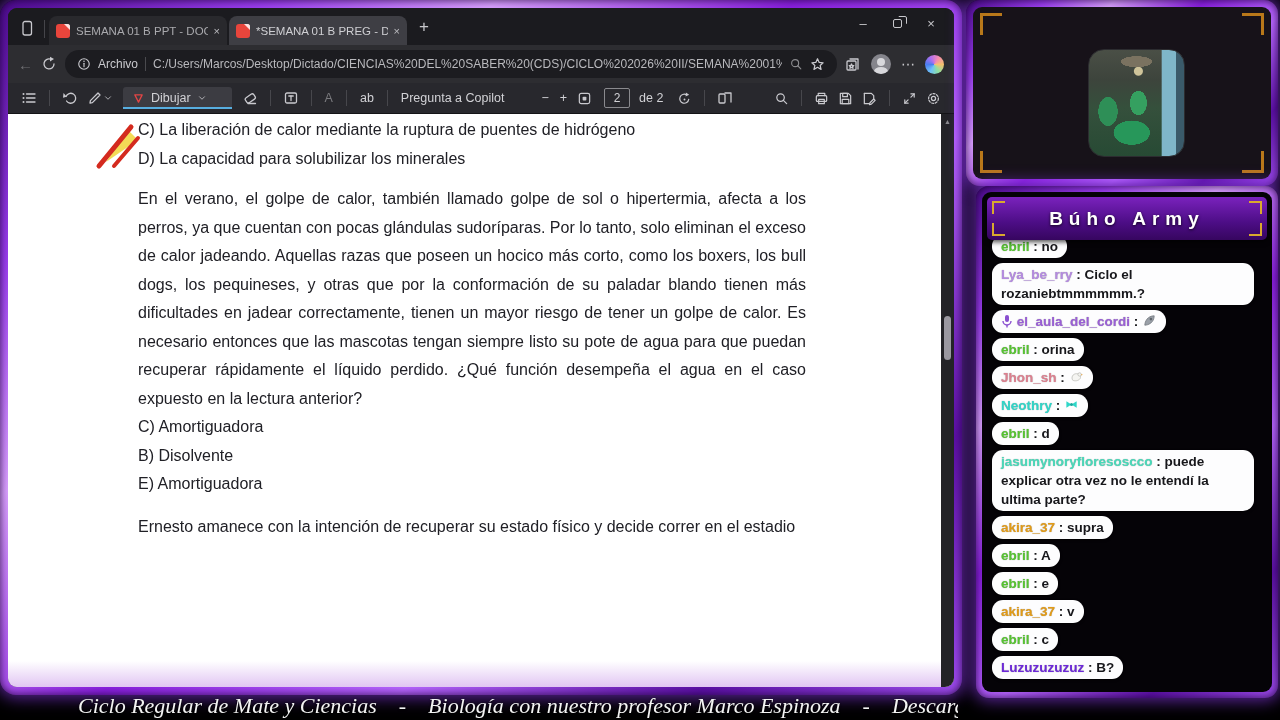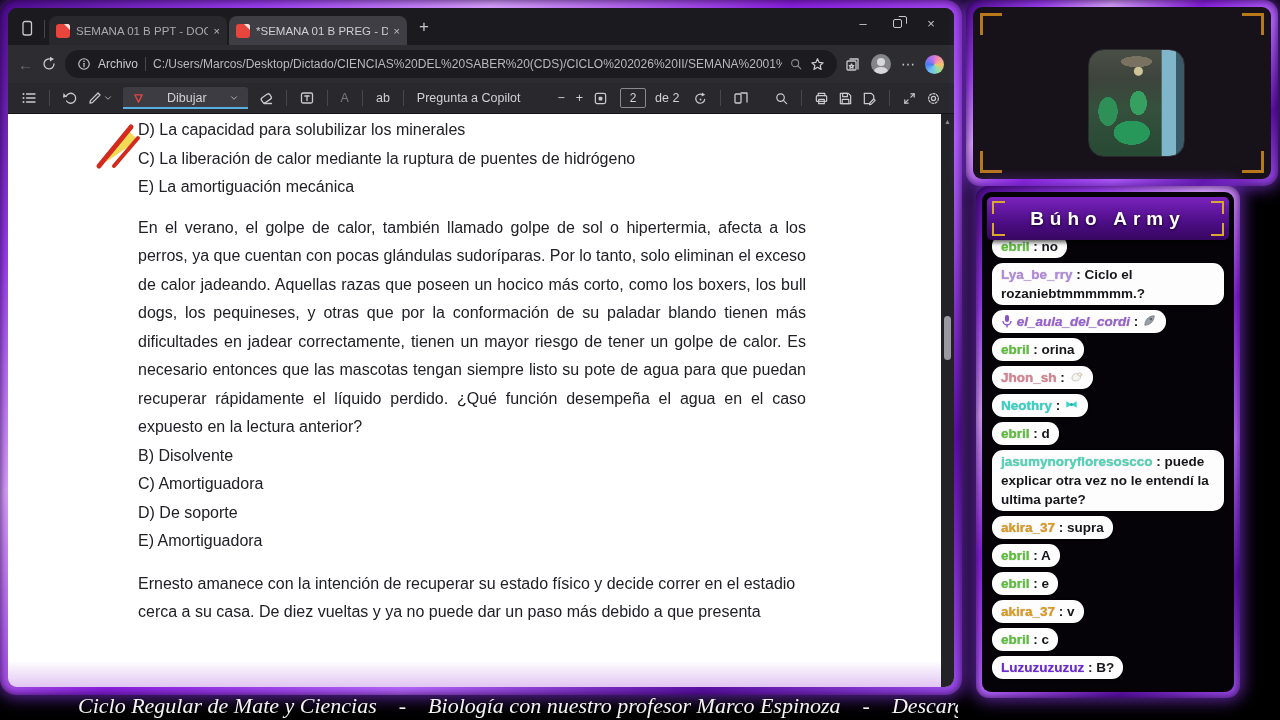--- a/index.html
+++ b/index.html
@@ -51,22 +51,22 @@
   .avatar::before { content:''; position:absolute; left:6px; top:3.5px; width:8px; height:8px; border-radius:50%; background:#d8d8dc; }
   .avatar::after { content:''; position:absolute; left:3px; top:12.5px; width:14px; height:9px; border-radius:50%; background:#d8d8dc; }
   .copilot { width:19px; height:19px; border-radius:50%;
     background:conic-gradient(from 210deg,#6ec2f7,#4a7df0,#b06ef0,#f58bb0,#f5c06e,#8fe0a0,#6ec2f7); }
   .more { color:#c8c8cc; font-size:14px; }
 
   .pdfbar { height:31px; background:#28282d; border-bottom:1px solid #141416; display:flex; align-items:center;
     padding:0 10px; gap:3px; color:#d2d2d6; font-size:12.5px; flex:0 0 auto; }
   .tb-sep { width:1px; height:16px; background:#47474c; margin:0 6px; }
   .tb-ico { display:flex; align-items:center; padding:0 3px; }
-  .draw-group { display:flex; align-items:center; gap:22px; background:#3c3c42; border-radius:3px 3px 0 0;
-    padding:4px 9px 2px 9px; border-bottom:2.5px solid #57aee0; margin:0 4px; }
+  .draw-group { display:flex; align-items:center; gap:6px; background:#3c3c42; border-radius:3px 3px 0 0;
+    padding:4px 25px 2px 9px; border-bottom:2.5px solid #57aee0; margin:0 4px; }
   .tb-label { padding:0 4px; white-space:nowrap; }
   .pagebox { width:26px; height:20px; border:1px solid #8a8a8e; border-radius:2px; display:flex;
     align-items:center; justify-content:center; font-size:12px; margin:0 6px; }
   .tb-right { margin-left:auto; display:flex; align-items:center; gap:3px; }
 
   
   .viewer { flex:1; position:relative; background:#fff; overflow:hidden; }
   .doc { position:absolute; left:130px; top:2px; width:668px; color:#202026;
     font-size:16px; line-height:28.5px; }
   .doc .para { text-align:justify; margin-top:12px; }
@@ -97,21 +97,21 @@
       linear-gradient(90deg, transparent 76%, #7fb6c9 77% 92%, #3a5a6a 92%),
       linear-gradient(180deg,#4a4f46 0%,#3d443c 28%,#35503c 55%,#274a34 100%); }
   .vcaption { position:absolute; left:9px; bottom:7px; height:23px; width:195px; display:flex; align-items:center;
     gap:6px; padding:0 7px; border-radius:2px;
     background:linear-gradient(90deg, rgba(248,248,250,.95) 0%, rgba(248,248,250,.7) 55%, rgba(248,248,250,0) 100%); }
   .bars { display:flex; align-items:flex-end; gap:1.5px; }
   .bars span { width:2.5px; background:#23233a; display:block; }
   .cap-text { font-size:12.5px; font-weight:bold; letter-spacing:.5px; color:#f2f2f8;
     text-shadow:0 0 2px #44445e, 0 0 3px #44445e, 0 1px 2px #33334a; white-space:nowrap; }
 
-  #chat-frame { left:976px; top:186px; width:264px; height:512px; border-radius:13px; padding:6px; }
+  #chat-frame { left:976px; top:186px; width:302px; height:512px; border-radius:13px; padding:6px; }
   .chat-inner { background:#050307; }
   .chat-header { position:absolute; z-index:3; top:5px; left:5px; right:5px; height:43px; border-radius:5px;
     background:linear-gradient(180deg,#7a22bd 0%,#4c0d85 60%,#36065f 100%);
     display:flex; align-items:center; justify-content:center;
     box-shadow:0 2px 5px rgba(0,0,0,.7); }
   .chat-header .hb { position:absolute; width:13px; height:13px; border:2.5px solid #d9a92e; }
   .hb.tl { top:4px; left:5px; border-right:none; border-bottom:none; }
   .hb.tr { top:4px; right:5px; border-left:none; border-bottom:none; }
   .hb.bl { bottom:4px; left:5px; border-right:none; border-top:none; }
   .hb.brr { bottom:4px; right:5px; border-left:none; border-top:none; }
@@ -322,30 +322,27 @@
             <svg class="ic" width="15" height="15" viewBox="0 0 16 16">
               <circle cx="8" cy="8" r="5.2" stroke-dasharray="2.2 1.7"></circle>
               <circle cx="8" cy="8" r="2.2"></circle>
             </svg>
           </span>
       </div>
     </div>
 
     <div class="viewer">
       <div class="doc">
+        <div>C) La liberación de calor mediante la ruptura de puentes de hidrógeno</div>
         <div>D) La capacidad para solubilizar los minerales</div>
-        <div>C) La liberación de calor mediante la ruptura de puentes de hidrógeno</div>
-        <div>E) La amortiguación mecánica</div>
         <div class="para">En el verano, el golpe de calor, también llamado golpe de sol o hipertermia, afecta a los perros, ya que cuentan con pocas glándulas sudoríparas. Por lo tanto, solo eliminan el exceso de calor jadeando. Aquellas razas que poseen un hocico más corto, como los boxers, los bull dogs, los pequineses, y otras que por la conformación de su paladar blando tienen más dificultades en jadear correctamente, tienen un mayor riesgo de tener un golpe de calor. Es necesario entonces que las mascotas tengan siempre listo su pote de agua para que puedan recuperar rápidamente el líquido perdido. ¿Qué función desempeña el agua en el caso expuesto en la lectura anterior?</div>
+        <div>C) Amortiguadora</div>
         <div>B) Disolvente</div>
-        <div>C) Amortiguadora</div>
-        <div>D) De soporte</div>
         <div>E) Amortiguadora</div>
         <div class="gap">Ernesto amanece con la intención de recuperar su estado físico y decide correr en el estadio</div>
-        <div>cerca a su casa. De diez vueltas y ya no puede dar un paso más debido a que presenta</div>
       </div>
       <svg class="anno" width="58" height="54" viewBox="0 0 58 54">
         <polygon points="14,46 36,14 46,24" fill="#f0d12c" opacity="0.8"></polygon>
         <path d="M7 50 L39 11" stroke="#d42a1e" stroke-width="5" stroke-linecap="round" fill="none"></path>
         <path d="M22 50 L46 22" stroke="#d42a1e" stroke-width="4" stroke-linecap="round" fill="none"></path>
       </svg>
       <div class="vscroll">
         <div class="up">▲</div>
         <div class="vthumb"></div>
       </div>
@@ -373,21 +370,21 @@
       <span class="hb brr"></span>
       <span class="chat-title">Búho Army</span>
     </div>
     <div class="msgs">
       <div class="msg"><span class="u" style="color: rgb(86, 196, 49);">ebril</span><span class="c"> : </span><span class="t">no</span></div>
       <div class="msg"><span class="u" style="color: rgb(180, 138, 224);">Lya_be_rry</span><span class="c"> : </span><span class="t">Ciclo el rozaniebtmmmmmm.?</span></div>
       <div class="msg"><svg width="12" height="14" viewBox="0 0 12 14">
             <rect x="4" y="1" width="4" height="7" rx="2" fill="#8a4fd0"></rect>
             <path d="M2 7 a4 4 0 0 0 8 0" fill="none" stroke="#8a4fd0" stroke-width="1.4"></path>
             <line x1="6" y1="11" x2="6" y2="13.5" stroke="#8a4fd0" stroke-width="1.4"></line>
-          </svg> <span class="u" style="color: rgb(154, 95, 214); font-style: italic;">el_aula_del_cordi</span><span class="c"> : </span><span class="t"></span><svg width="15" height="15" viewBox="0 0 16 16">
+          </svg> <span class="u" style="color: rgb(154, 95, 214);">el_aula_del_cordi</span><span class="c"> : </span><span class="t"></span><svg width="15" height="15" viewBox="0 0 16 16">
             <path d="M3 13 C3 9 6 3 13 3 C13 10 7 13 3 13 Z" fill="#9aa0a8" stroke="#6e737a" stroke-width="0.8"></path>
             <circle cx="9.5" cy="6.5" r="1.4" fill="#5f646b"></circle>
           </svg></div>
       <div class="msg"><span class="u" style="color: rgb(86, 196, 49);">ebril</span><span class="c"> : </span><span class="t">orina</span></div>
       <div class="msg"><span class="u" style="color: rgb(221, 127, 143);">Jhon_sh</span><span class="c"> : </span><span class="t"></span><svg width="15" height="15" viewBox="0 0 16 16">
             <path d="M4 12 C2 9 4 5 8 5 C12 5 13 8 12 10 C10 13 6 13 4 12 Z" fill="#f5f5f2" stroke="#b9b9b4" stroke-width="0.8"></path>
             <circle cx="11.3" cy="5.8" r="1.8" fill="#f5f5f2" stroke="#b9b9b4" stroke-width="0.8"></circle>
             <path d="M13 5.4 L14.8 6 L13 6.8 Z" fill="#e8a13c"></path>
           </svg></div>
       <div class="msg"><span class="u" style="color: rgb(47, 214, 200);">Neothry</span><span class="c"> : </span><span class="t"></span><svg width="15" height="15" viewBox="0 0 16 16">

